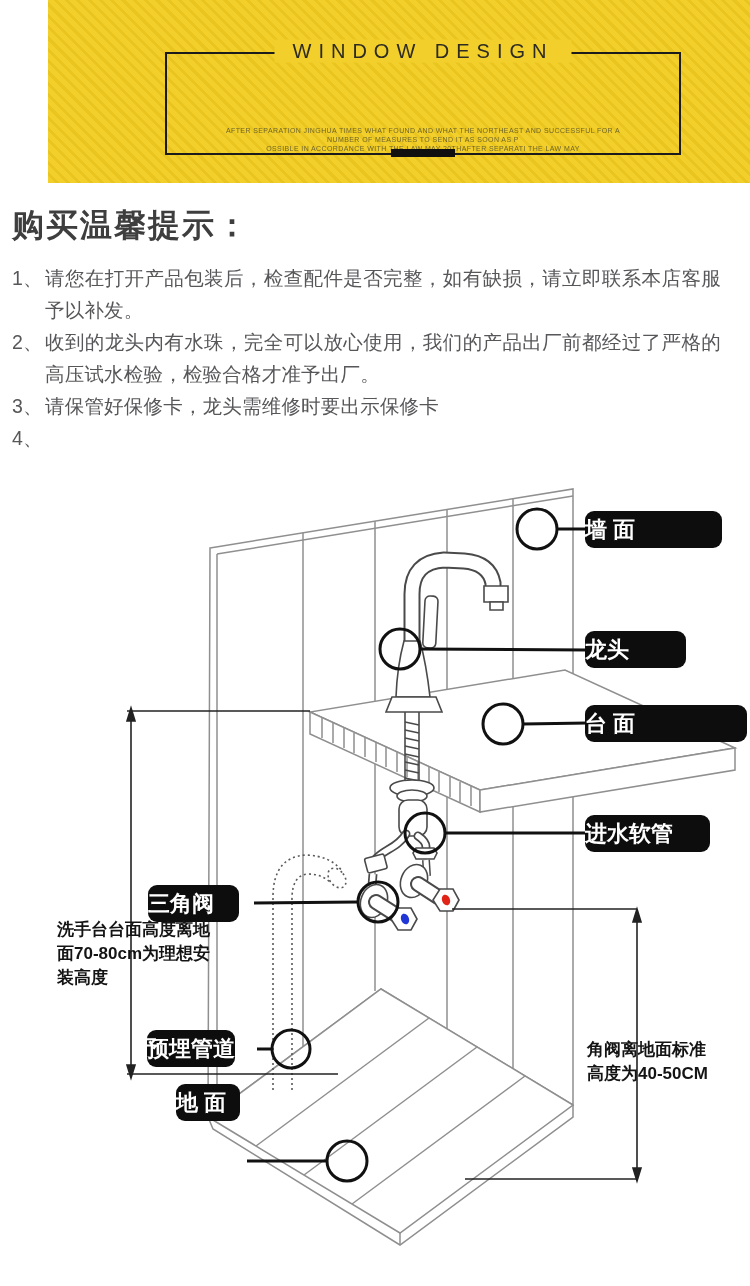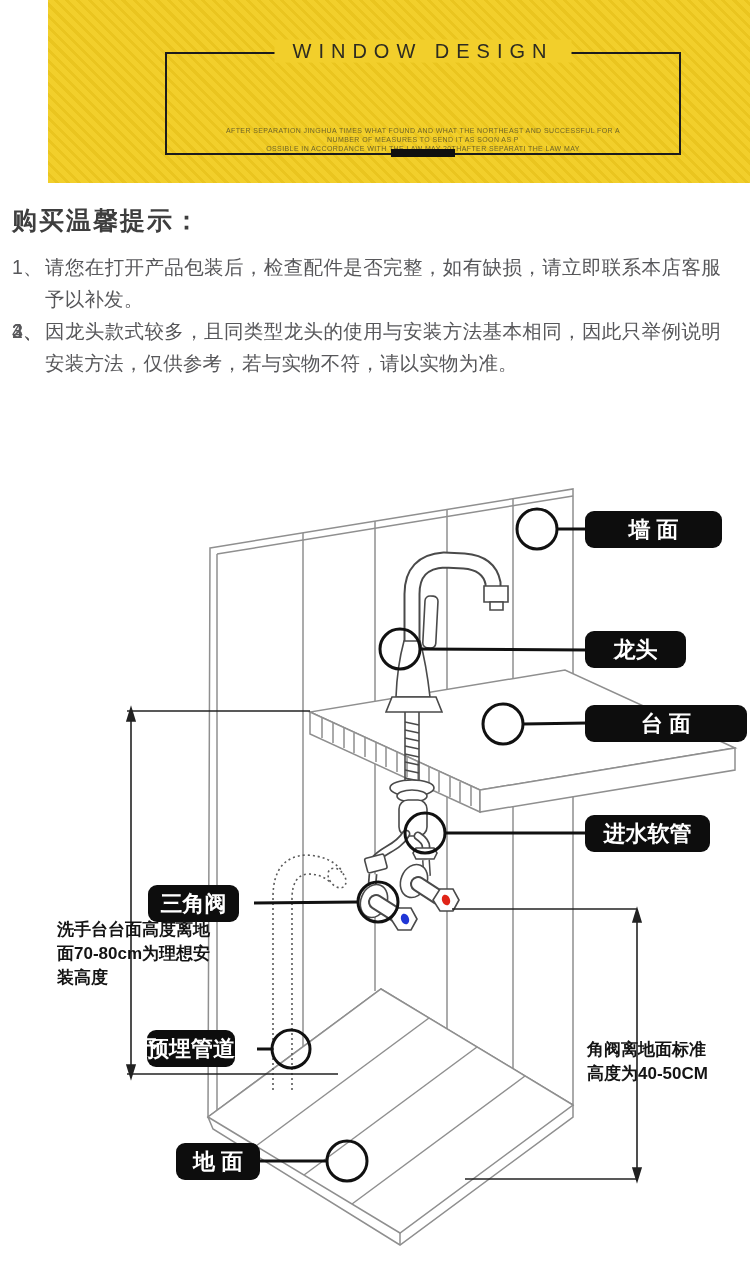--- a/index.html
+++ b/index.html
@@ -28,29 +28,29 @@
     font-size:54px;font-weight:bold;color:#101010;letter-spacing:18px;text-indent:18px;
     white-space:nowrap;
   }
   .header-sub{
     position:absolute;left:0;top:126px;width:750px;text-align:center;
     font-size:7px;line-height:9px;color:#6f652a;letter-spacing:.4px;
   }
   .header-bar{position:absolute;left:343px;top:149px;width:64px;height:8px;background:#101010;}
   
   .tips{position:absolute;left:12px;top:196px;width:712px;color:#57575a;}
-  .tips-heading{font-size:25px;font-weight:bold;color:#3e3e3e;letter-spacing:2px;margin:8px 0 14px 0;}
+  .tips-heading{font-size:32px;font-weight:bold;color:#3e3e3e;letter-spacing:2px;margin:8px 0 14px 0;}
   .tip{position:relative;padding-left:33px;font-size:19.5px;line-height:32px;width:676px;
        text-align:justify;letter-spacing:.2px;}
   .tip .num{position:absolute;left:0;top:0;}
   
   svg{position:absolute;left:0;top:0;pointer-events:none;}
   .pill{
     position:absolute;height:37px;line-height:37px;border-radius:9px;
-    background:#0d0d0d;color:#ffffff;font-size:22px;font-weight:bold;text-align:center;
+    background:#0d0d0d;color:#ffffff;font-size:22px;font-weight:bold;
     white-space:nowrap;
   }
   .dim-note{
     position:absolute;font-size:17px;font-weight:bold;color:#141414;
     line-height:24px;white-space:pre-line;
   }
 </style>
 </head>
 <body>
 
@@ -66,27 +66,28 @@
 </div>
 
 <div class="tips">
   <div class="tips-heading">购买温馨提示：</div>
   <div class="tip">
     <span class="num">1、</span>
     <span>请您在打开产品包装后，检查配件是否完整，如有缺损，请立即联系本店客服予以补发。</span>
   </div>
   <div class="tip">
     <span class="num">2、</span>
+    <span>收到的龙头内有水珠，完全可以放心使用，我们的产品出厂前都经过了严格的高压试水检验，检验合格才准予出厂。</span>
   </div>
   <div class="tip">
     <span class="num">3、</span>
+    <span>请保管好保修卡，龙头需维修时要出示保修卡</span>
   </div>
   <div class="tip">
     <span class="num">4、</span>
-    <span>因龙头款式较多，且同类型龙头的使用与安装方法基本相同，因此只举例说明安装方法，仅供参考，若与实物不符，请以实物为准。</span>
   </div>
 </div>
 
 <svg width="750" height="1286" viewBox="0 0 750 1286">
 
   <g stroke="#8f8f8f" stroke-width="1.5" fill="none">
     <polygon points="210,548 573,489 573,1105 381,989 208,1117" fill="#ffffff"></polygon>
     <line x1="217" y1="554" x2="573" y2="496"></line>
     <line x1="217" y1="554" x2="217" y2="1112"></line>
     <line x1="303" y1="533" x2="303" y2="1047"></line>
@@ -192,19 +193,19 @@
     <line x1="247" y1="1161" x2="327" y2="1161"></line>
   </g>
 </svg>
 
 <div class="pill" style="left:585px;top:511px;width:137px;">墙 面</div>
 <div class="pill" style="left:585px;top:631px;width:101px;">龙头</div>
 <div class="pill" style="left:585px;top:705px;width:162px;">台 面</div>
 <div class="pill" style="left:585px;top:815px;width:125px;">进水软管</div>
 <div class="pill" style="left:148px;top:885px;width:91px;">三角阀</div>
 <div class="pill" style="left:147px;top:1030px;width:88px;">预埋管道</div>
-<div class="pill" style="left:176px;top:1143px;width:84px;">地 面</div>
+<div class="pill" style="left:176px;top:1084px;width:64px;">地 面</div>
 
 <div class="dim-note" style="left:57px;top:918px;width:162px;">洗手台台面高度离地
 面70-80cm为理想安
 装高度</div>
 <div class="dim-note" style="left:587px;top:1038px;width:152px;">角阀离地面标准
 高度为40-50CM</div>
 
 </body></html>

